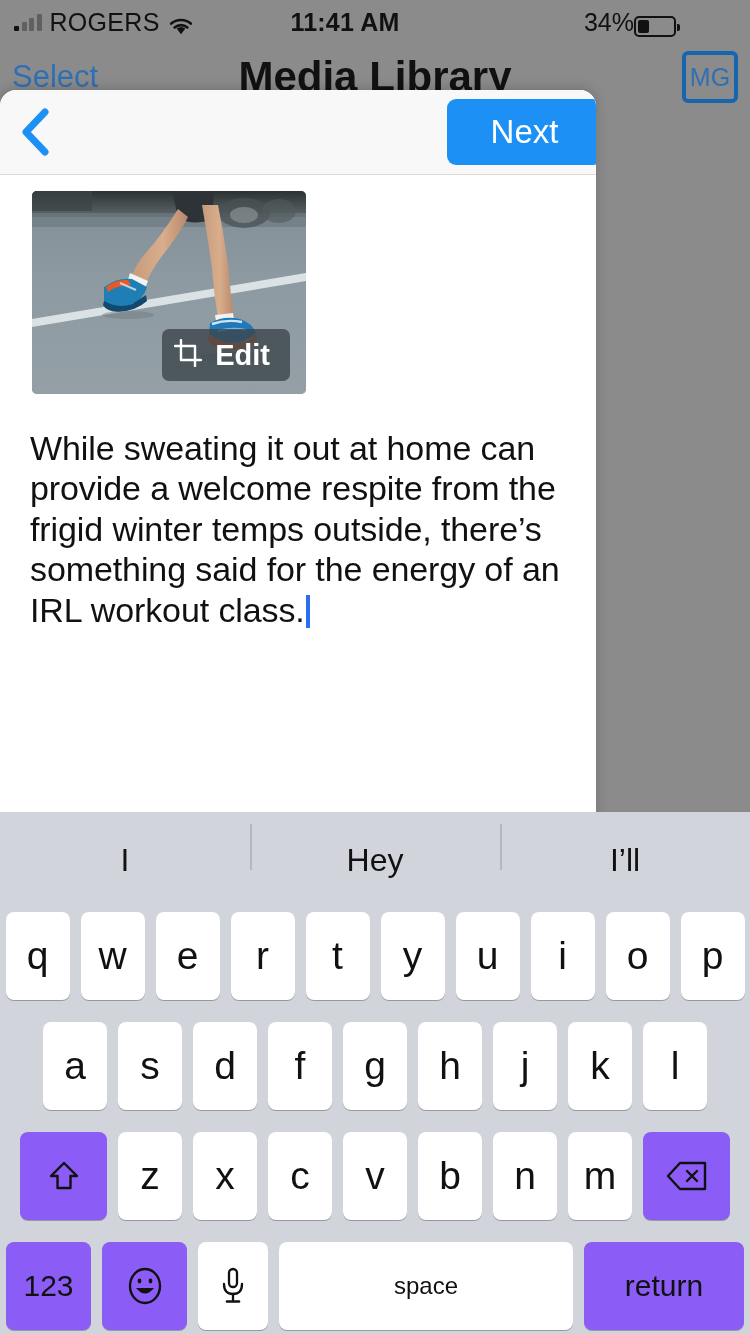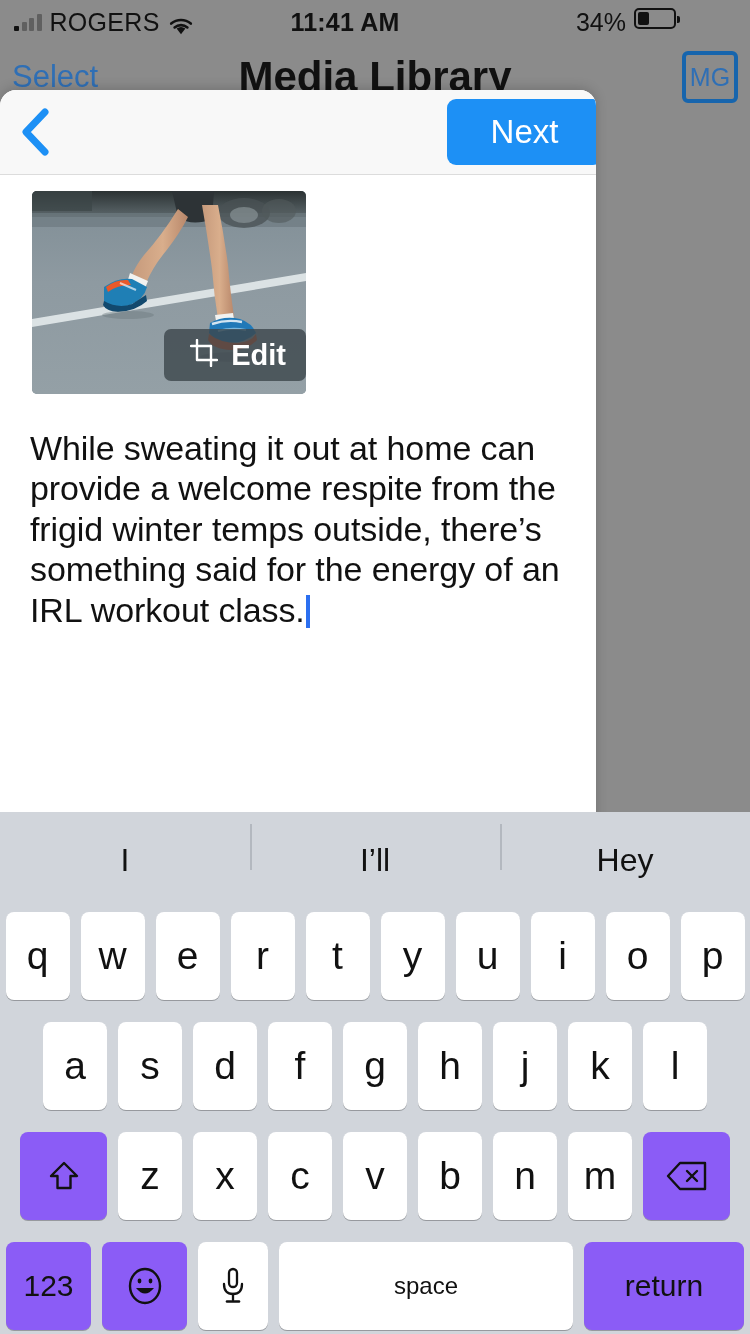--- a/index.html
+++ b/index.html
@@ -15,21 +15,21 @@
   .bg-app { position:absolute; inset:0; background:#ffffff; }
   .bg-dim { position:absolute; inset:0; background:#8b8b8b; z-index:5; }
 
   .statusbar {
     position:absolute; top:0; left:0; width:690px; height:44px;
     display:flex; align-items:center; z-index:6;
     color:#111; font-size:25px; font-weight:600;
   }
   .sb-left { display:flex; align-items:center; gap:8px; margin-left:14px; width:300px; }
   .sb-center { position:absolute; left:0; right:0; text-align:center; font-size:25px; font-weight:600; letter-spacing:.2px;}
-  .sb-right { margin-left:auto; margin-right:14px; display:flex; align-items:flex-start; gap:8px; }
+  .sb-right { margin-left:auto; margin-right:14px; display:flex; align-items:flex-end; }
   .bars { display:flex; align-items:flex-end; gap:2.5px; height:17px; }
   .bars i { display:block; width:5px; background:#111; border-radius:1px; }
   .bars i:nth-child(1){ height:5px; }
   .bars i:nth-child(2){ height:9px;  opacity:.35; }
   .bars i:nth-child(3){ height:13px; opacity:.35; }
   .bars i:nth-child(4){ height:17px; opacity:.35; }
   .carrier { font-size:25px; font-weight:500; letter-spacing:.3px; }
   .wifi { width:26px; height:19px; position:relative; }
   .batt-pct { font-size:25px; font-weight:500; }
   .batt {
@@ -81,22 +81,22 @@
   
   .composer { padding:16px 0 0 0; background:#fff; height:723px; position:relative; }
 
   .thumb-wrap { position:relative; margin:0 0 0 32px; width:274px; height:203px; }
   .thumb {
     width:274px; height:203px; border-radius:5px; overflow:hidden; position:relative;
     background:#7b8a91;
   }
   .thumb svg { display:block; width:274px; height:203px; }
   .edit-btn {
-    position:absolute; right:0px; bottom:13px;
-    height:52px; padding:0 20px 0 26px;
+    position:absolute; right:16px; bottom:13px;
+    height:52px; padding:0 20px 0 12px;
     background:rgba(60,70,75,.80); border-radius:7px;
     display:flex; align-items:center; gap:13px; cursor:pointer;
   }
   .edit-btn .lbl { color:#fff; font-size:29px; font-weight:600; }
 
   .dot-cursor {
     position:absolute; left:669px; top:292px; width:10px; height:10px;
     border-radius:50%; background:#111;
   }
 
@@ -277,22 +277,22 @@
       <div class="body-text">
         <p><span>While sweating it out at home can provide a welcome respite from the frigid winter temps outside, there’s something said for the energy of an IRL workout class.</span><span class="caret"></span></p>
       </div>
     </div>
   </div>
 
   <div class="keyboard">
 
     <div class="predictive">
       <div class="pred">I</div>
+      <div class="pred">Hey</div>
       <div class="pred">I’ll</div>
-      <div class="pred">Hey</div>
     </div>
 
     <div class="krow krow1" id="kb-row1">
         <div class="key letter">q</div>
         <div class="key letter">w</div>
         <div class="key letter">e</div>
         <div class="key letter">r</div>
         <div class="key letter">t</div>
         <div class="key letter">y</div>
         <div class="key letter">u</div>

